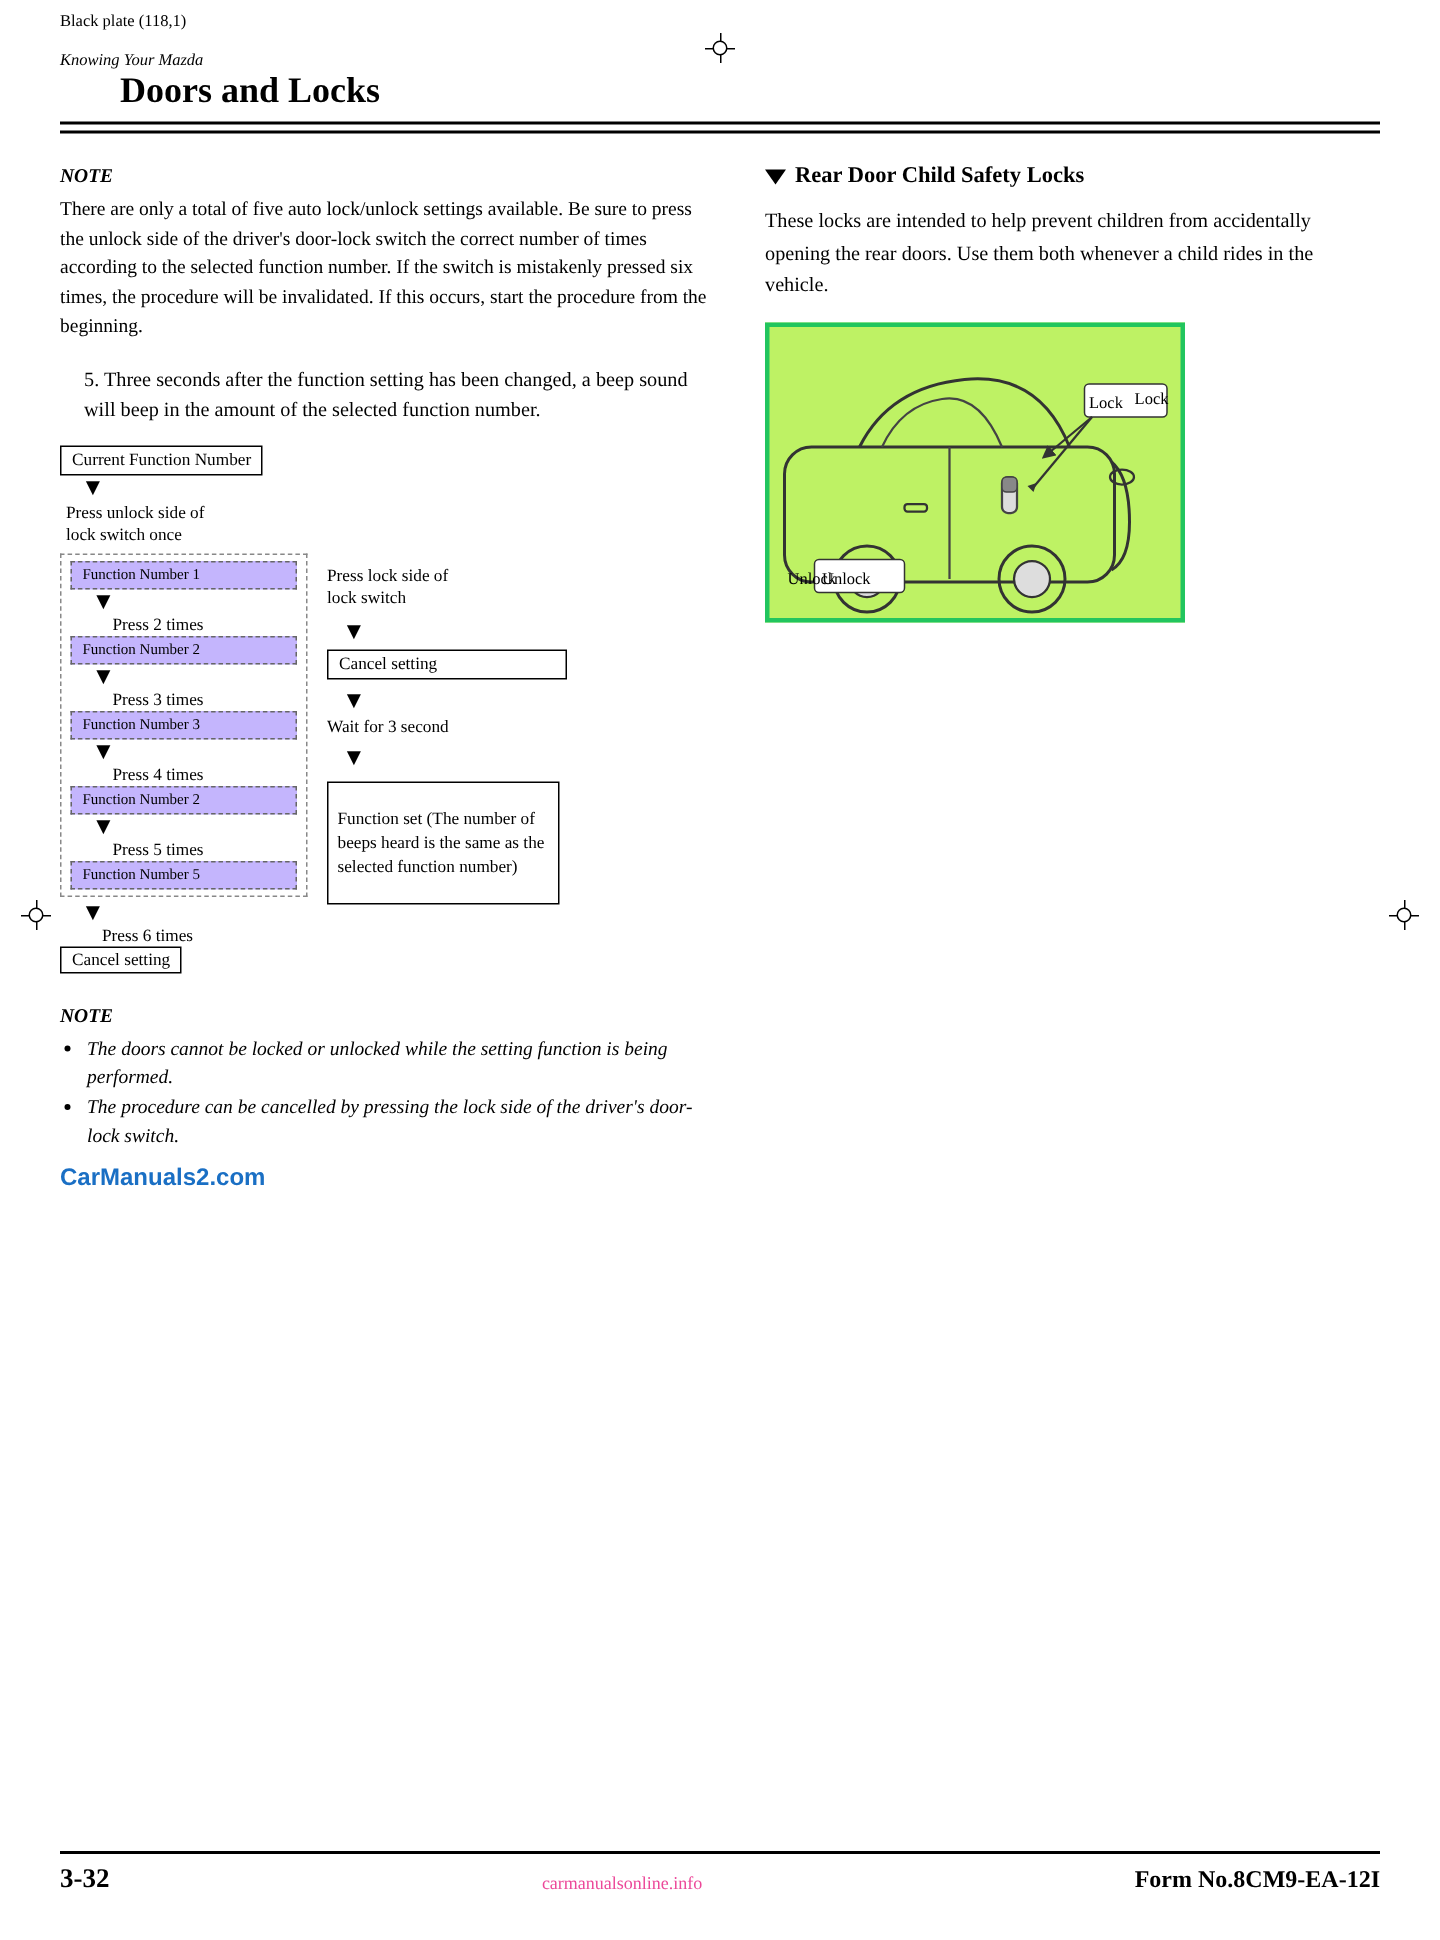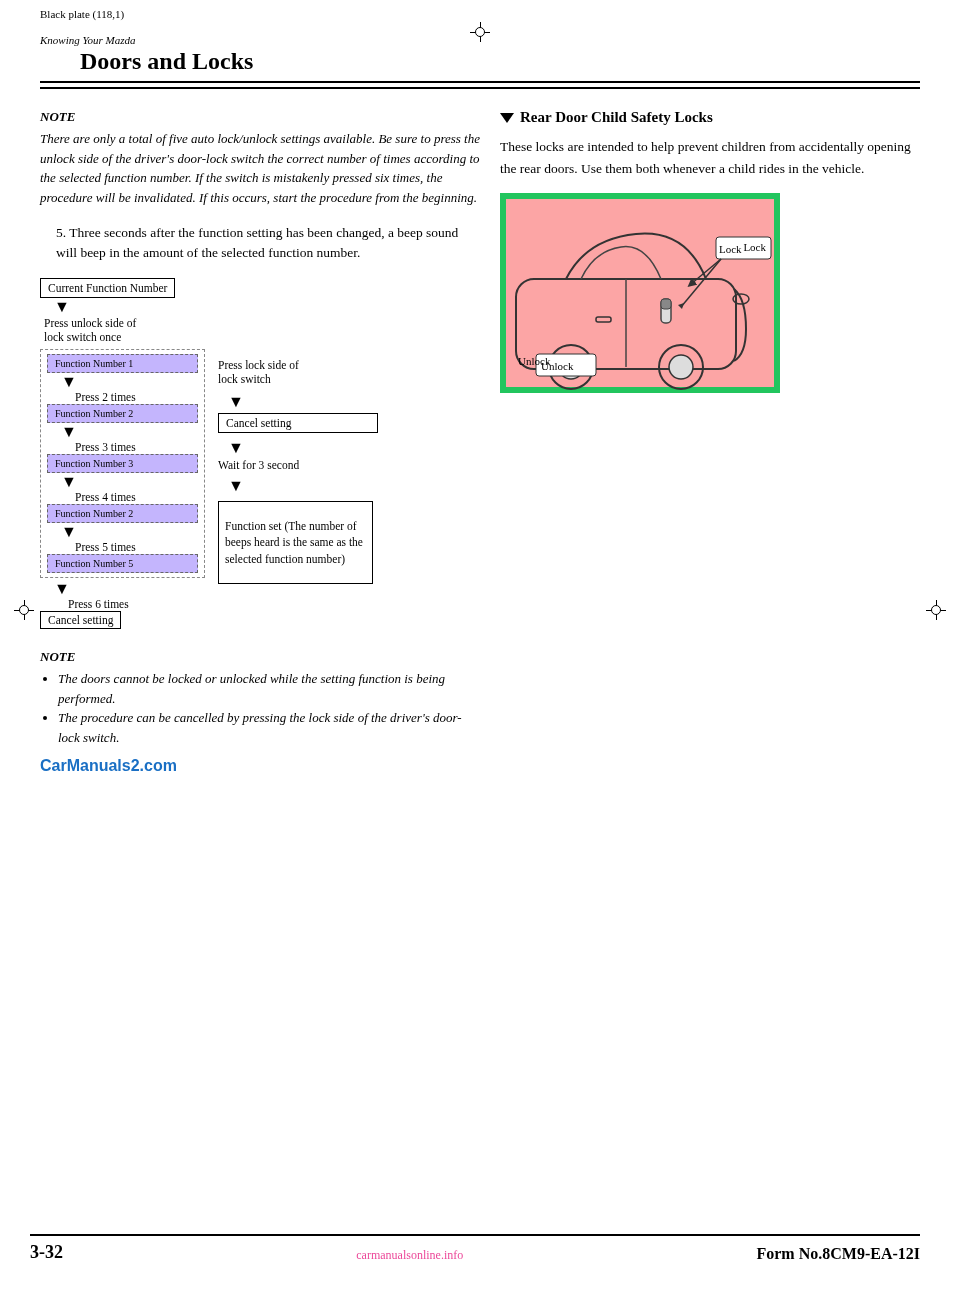--- a/index.html
+++ b/index.html
@@ -72,38 +72,37 @@
       font-weight: bold;
       padding: 0 40px 6px 40px;
       border-bottom: 2px solid #000;
       margin: 0 40px;
     }
 
     
     .content-area {
       display: flex;
       padding: 20px 40px;
-      gap: 20px;
+      gap: 30px;
     }
     .left-col {
       flex: 0 0 440px;
     }
     .right-col {
       flex: 1;
     }
 
     
     .note-title {
       font-weight: bold;
       font-style: italic;
       font-size: 13px;
       margin-bottom: 4px;
     }
     .note-text {
-      font-style: italic;
       font-size: 13px;
       line-height: 1.5;
       margin-bottom: 16px;
     }
 
     
     .step-text {
       font-size: 13.5px;
       line-height: 1.5;
       margin-bottom: 14px;
@@ -225,32 +224,32 @@
     }
     .right-para {
       font-size: 13.5px;
       line-height: 1.6;
       margin-bottom: 14px;
     }
 
     
     .car-image-area {
       margin-top: 10px;
-      border: 6px solid #22c55e;
+      border: 3px solid #22c55e;
       width: 280px;
       height: 200px;
       position: relative;
-      background: #fca5a5;
+      background: #bef264;
     }
 
     
     .footer {
       position: absolute;
       bottom: 30px;
-      left: 30px;
+      left: 40px;
       right: 40px;
       display: flex;
       justify-content: space-between;
       align-items: flex-end;
       border-top: 2px solid #000;
       padding-top: 6px;
     }
     .page-num {
       font-size: 18px;
       font-weight: bold;

